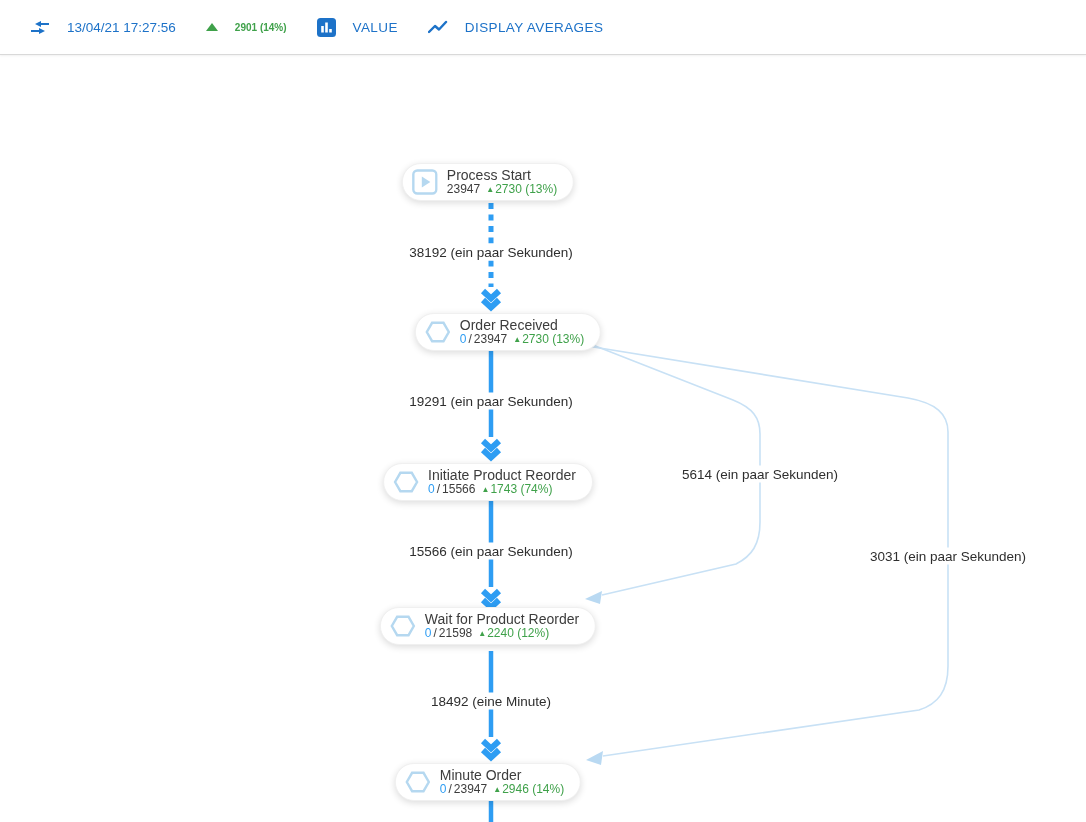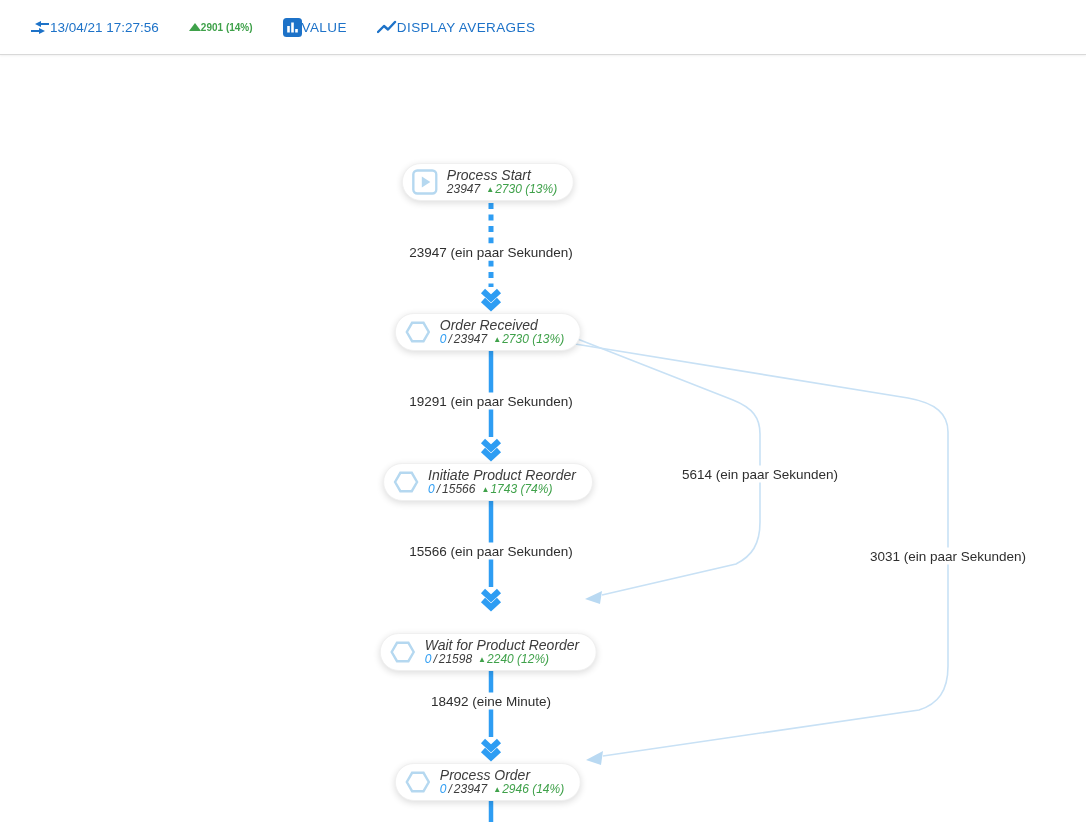--- a/index.html
+++ b/index.html
@@ -7,21 +7,21 @@
               font-family:"Liberation Sans", sans-serif; }
 
   
   .toolbar {
     position:relative; height:55px; background:#fff;
     border-bottom:1px solid #d9d9d9;
     box-shadow:0 1px 2px rgba(0,0,0,.06);
     display:flex; align-items:center; gap:30px;
     padding:0 0 0 30px; z-index:10;
   }
-  .tb-group { display:flex; align-items:center; gap:0; cursor:pointer; }
+  .tb-group { display:flex; align-items:center; gap:17px; cursor:pointer; }
   .tb-blue  { color:#1d72c8; font-size:13.5px; }
   .tb-caps  { letter-spacing:.4px; }
   .tb-green { color:#3fa14a; font-size:10px; font-weight:bold; }
   .tri-up-green {
     width:0; height:0; display:inline-block;
     border-left:6px solid transparent; border-right:6px solid transparent;
     border-bottom:8px solid #3fa14a;
   }
 
   
@@ -34,21 +34,21 @@
     background:#fff; padding:1px 4px; font-size:13.5px; color:#2e2e2e;
     white-space:nowrap; z-index:2;
   }
 
   
   .node {
     position:absolute; transform:translateX(-50%);
     height:38px; background:#fff; border:1px solid #f0f0f0;
     border-radius:19px; display:flex; align-items:center; gap:9px;
     padding:0 16px 0 9px; box-shadow:0 2px 7px rgba(0,0,0,.14);
-    z-index:3; cursor:pointer; white-space:nowrap;font-style:italic;
+    z-index:3; cursor:pointer; white-space:nowrap;
   }
   .node-icon { width:26px; height:26px; flex:0 0 auto; display:block; }
   .node-title { font-size:14px; color:#3c3c3c; line-height:15px; }
   .node-stats { font-size:12px; color:#3c3c3c; line-height:13px; display:flex; align-items:center; gap:2px; }
   .stat-zero  { color:#2e9df3; }
   .stat-delta { color:#3fa14a; display:inline-flex; align-items:center; }
   .stat-tri   { font-size:8px; color:#3fa14a; margin:0 1px 0 4px; }
 </style>
 </head>
 <body>
@@ -118,21 +118,21 @@
         <path d="M483,750 l8,7.5 8,-7.5"></path>
     </g>
 
     <path d="M575,338 L733,400 C753,408 760,418 760,434 L760,522 C760,544 752,556 736,564 L602,595" fill="none" stroke="#c8e1f5" stroke-width="1.6"></path>
     <polygon points="585,599 602,591 600,604" fill="#b9d9f2"></polygon>
 
     <path d="M575,344 L908,398 C936,403 948,414 948,432 L948,666 C948,691 938,704 919,710 L603,756" fill="none" stroke="#c8e1f5" stroke-width="1.6"></path>
     <polygon points="586,760 603,751 601,765" fill="#b9d9f2"></polygon>
   </svg>
 
-  <div class="edge-label" style="left:491px; top:197px;">23947 (ein paar Sekunden)</div>
+  <div class="edge-label" style="left:491px; top:197px;">38192 (ein paar Sekunden)</div>
   <div class="edge-label" style="left:491px; top:346px;">19291 (ein paar Sekunden)</div>
   <div class="edge-label" style="left:491px; top:496px;">15566 (ein paar Sekunden)</div>
   <div class="edge-label" style="left:491px; top:646px;">18492 (eine Minute)</div>
   <div class="edge-label" style="left:760px; top:419px;">5614 (ein paar Sekunden)</div>
   <div class="edge-label" style="left:948px; top:501px;">3031 (ein paar Sekunden)</div>
 
   <div class="node" style="left:488px; top:108px;">
     <svg class="node-icon" viewBox="0 0 26 26">
       <rect x="1.5" y="1.5" width="23" height="23" rx="4" fill="none" stroke="#b5d8f0" stroke-width="2.4"></rect>
       <polygon points="10,7.5 18.5,13 10,18.5" fill="#b5d8f0"></polygon>
@@ -142,21 +142,21 @@
       <div class="node-stats">
         <span>23947</span>
         <span class="stat-delta">
             <span class="stat-tri">▲</span>
             <span>2730 (13%)</span>
           </span>
       </div>
     </div>
   </div>
 
-  <div class="node" style="left:488px; top:258px;">
+  <div class="node" style="left:508px; top:258px;">
     <svg class="node-icon" viewBox="0 0 26 26">
       <polygon points="7.3,3.8 18.7,3.8 24,13 18.7,22.2 7.3,22.2 2,13" fill="none" stroke="#b5d8f0" stroke-width="2.4"></polygon>
     </svg>
     <div>
       <div class="node-title">Order Received</div>
       <div class="node-stats">
         <span class="stat-zero">0</span>
         <span>/</span>
         <span>23947</span>
         <span class="stat-delta">
@@ -178,21 +178,21 @@
         <span>/</span>
         <span>15566</span>
         <span class="stat-delta">
             <span class="stat-tri">▲</span>
             <span>1743 (74%)</span>
           </span>
       </div>
     </div>
   </div>
 
-  <div class="node" style="left:488px; top:578px;">
+  <div class="node" style="left:488px; top:552px;">
     <svg class="node-icon" viewBox="0 0 26 26">
       <polygon points="7.3,3.8 18.7,3.8 24,13 18.7,22.2 7.3,22.2 2,13" fill="none" stroke="#b5d8f0" stroke-width="2.4"></polygon>
     </svg>
     <div>
       <div class="node-title">Wait for Product Reorder</div>
       <div class="node-stats">
         <span class="stat-zero">0</span>
         <span>/</span>
         <span>21598</span>
         <span class="stat-delta">
@@ -201,21 +201,21 @@
           </span>
       </div>
     </div>
   </div>
 
   <div class="node" style="left:488px; top:708px;">
     <svg class="node-icon" viewBox="0 0 26 26">
       <polygon points="7.3,3.8 18.7,3.8 24,13 18.7,22.2 7.3,22.2 2,13" fill="none" stroke="#b5d8f0" stroke-width="2.4"></polygon>
     </svg>
     <div>
-      <div class="node-title">Process Order</div>
+      <div class="node-title">Minute Order</div>
       <div class="node-stats">
         <span class="stat-zero">0</span>
         <span>/</span>
         <span>23947</span>
         <span class="stat-delta">
             <span class="stat-tri">▲</span>
             <span>2946 (14%)</span>
           </span>
       </div>
     </div>

